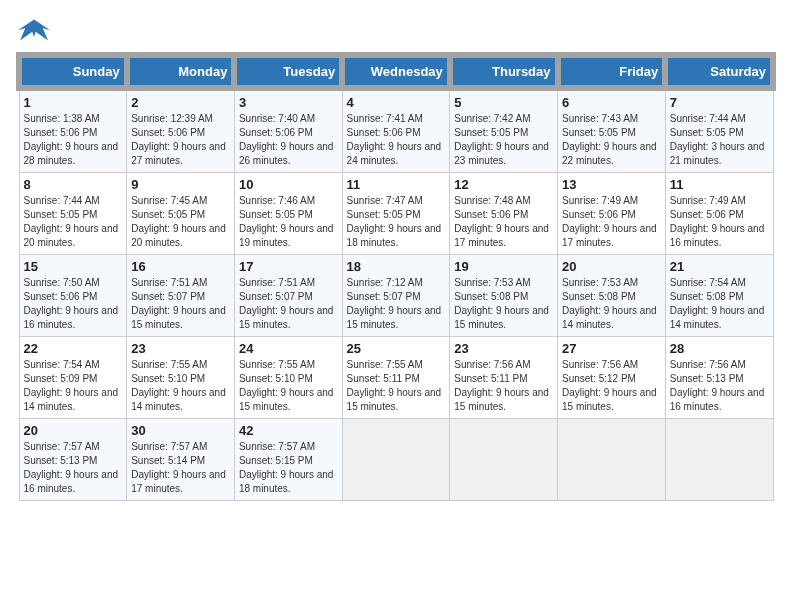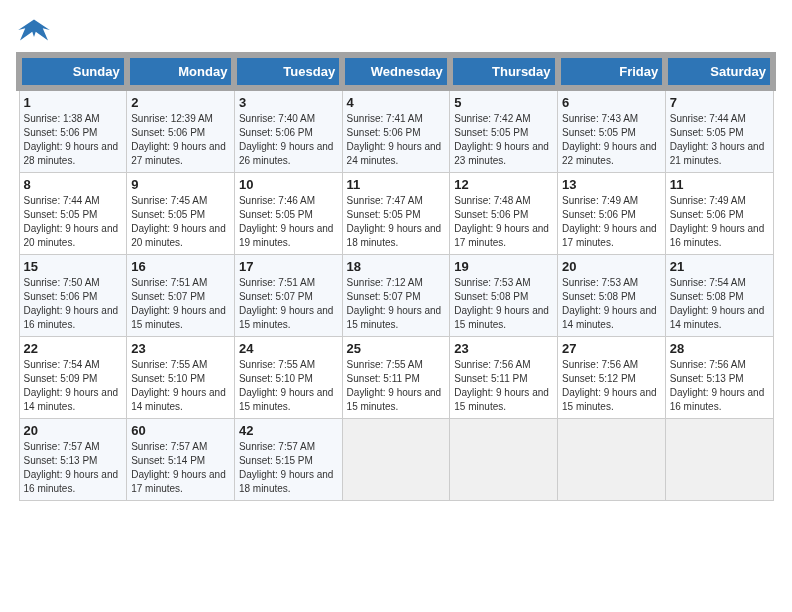--- a/index.html
+++ b/index.html
@@ -356,21 +356,21 @@
       <tr>
         <td>
         <span class="day-num">20</span>
         <div class="day-info">
           <span>Sunrise: 7:57 AM</span><br>
           <span>Sunset: 5:13 PM</span><br>
           <span>Daylight: 9 hours and 16 minutes.</span>
         </div>
       </td>
         <td>
-        <span class="day-num">60</span>
+        <span class="day-num">30</span>
         <div class="day-info">
           <span>Sunrise: 7:57 AM</span><br>
           <span>Sunset: 5:14 PM</span><br>
           <span>Daylight: 9 hours and 17 minutes.</span>
         </div>
       </td>
         <td>
         <span class="day-num">42</span>
         <div class="day-info">
           <span>Sunrise: 7:57 AM</span><br>

